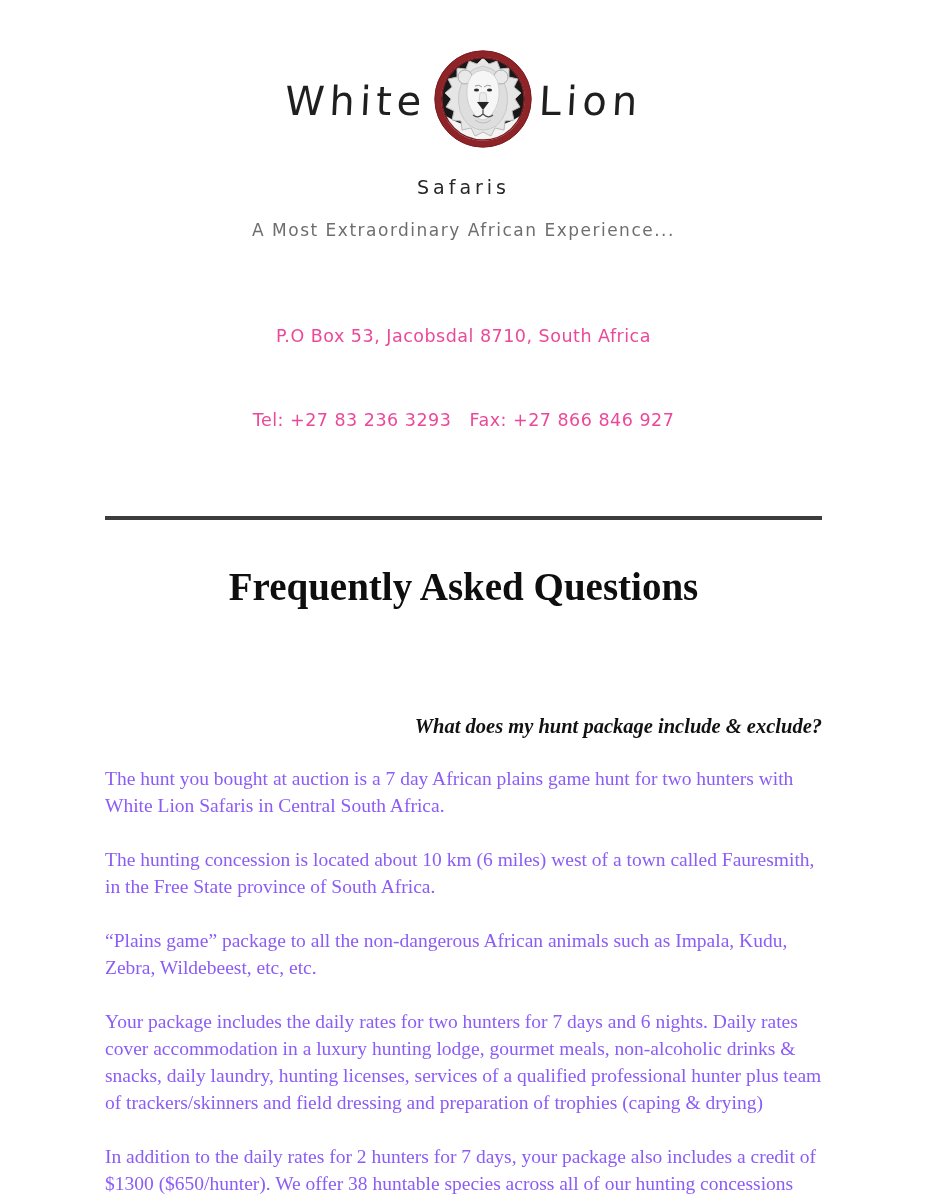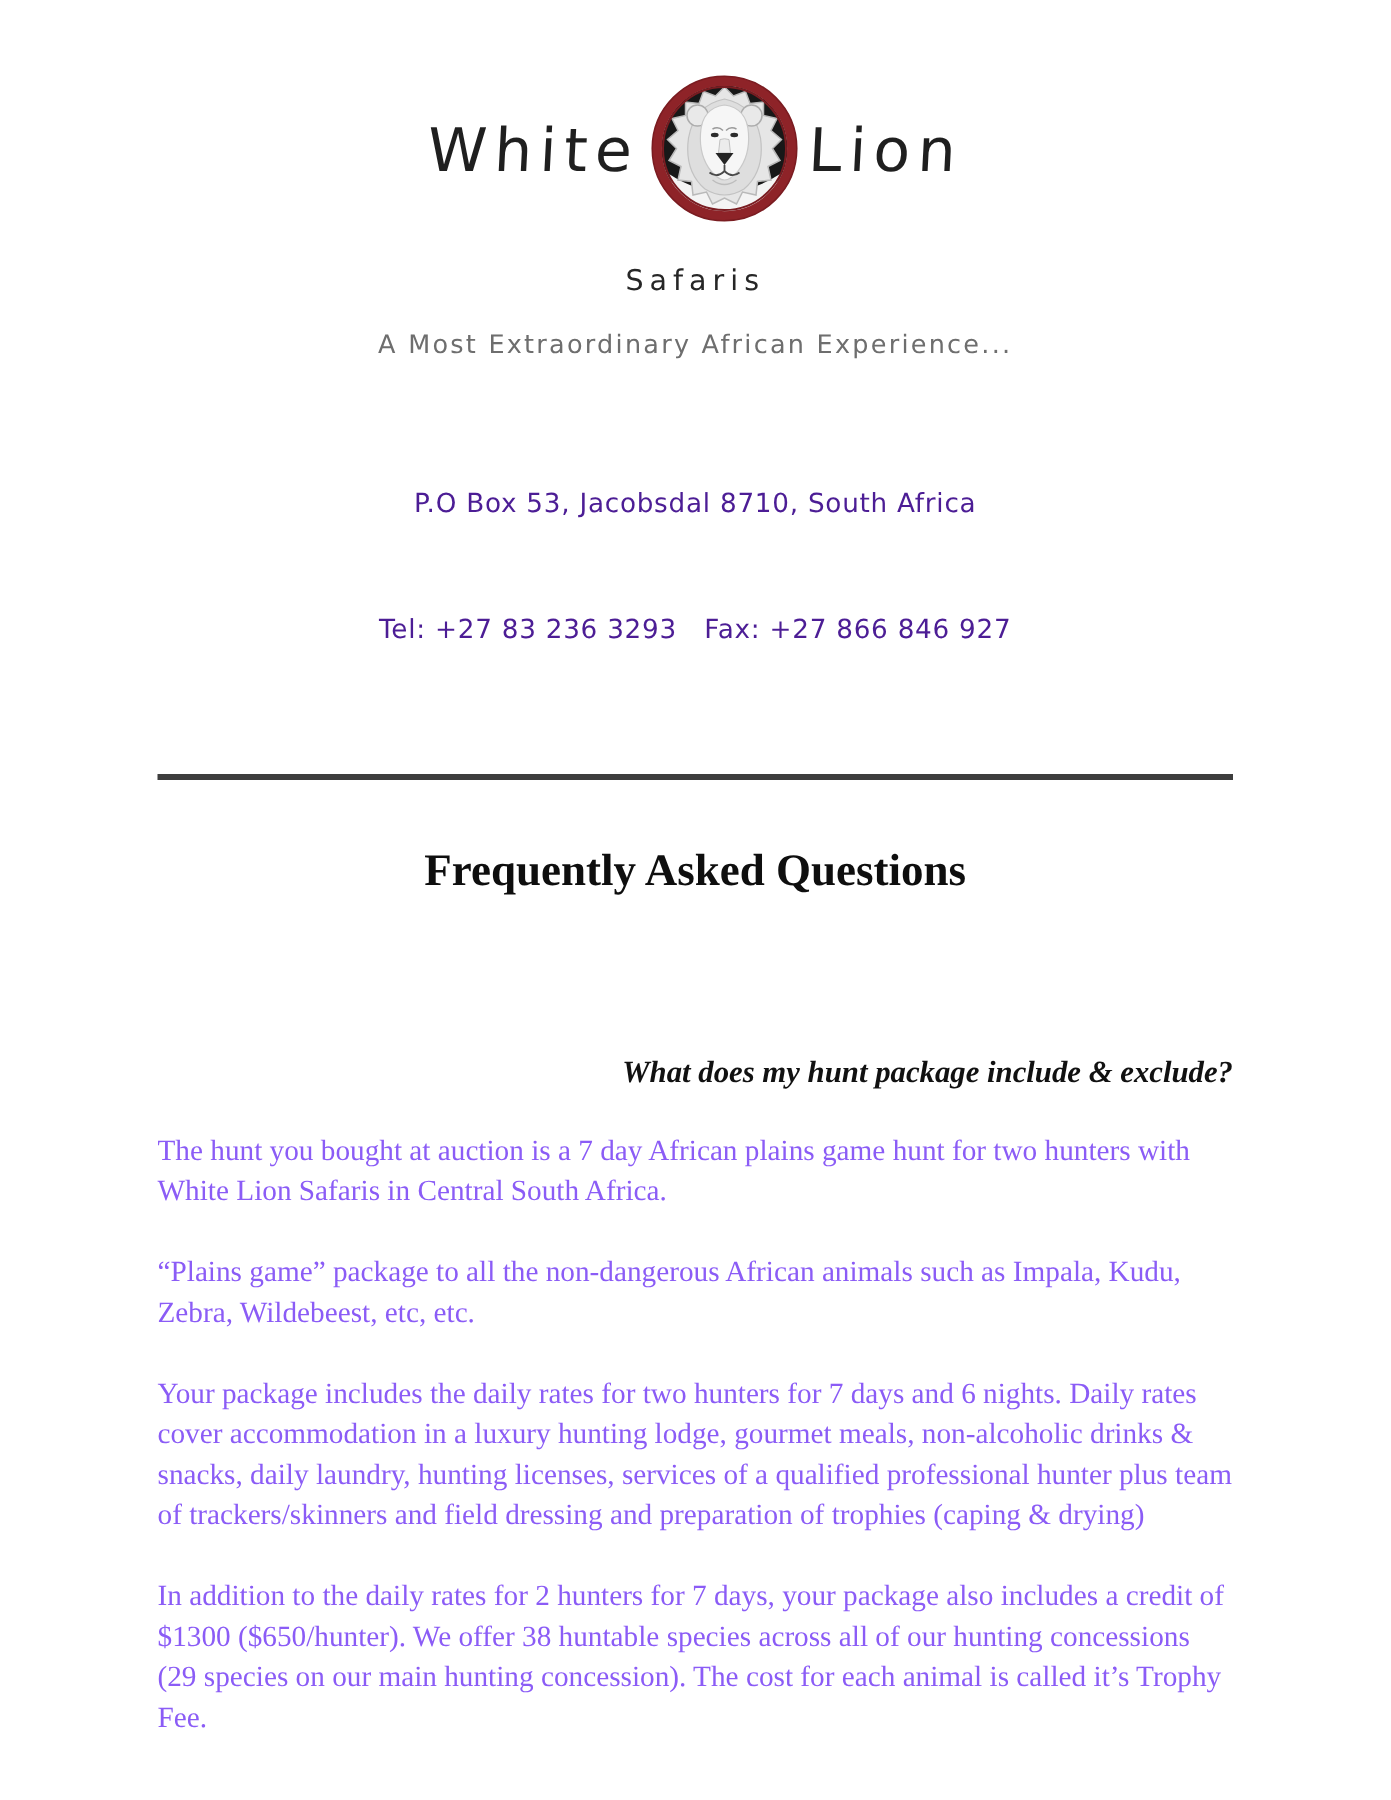--- a/index.html
+++ b/index.html
@@ -17,21 +17,21 @@
   .letterhead { text-align: center; padding-top: 44px; }
   .logo-row {
     display: flex;
     justify-content: center;
     align-items: center;
     gap: 5px;
     height: 114px;
   }
   .hand {
     font-family: cursive, "DejaVu Sans", sans-serif;
-    color: #4c1d95;
+    color: #ec4899;
   }
   .logo-word {
     font-size: 40px;
     color: #1f1f1f;
     letter-spacing: 5px;
     line-height: 1;
     transform: skewX(-3deg);
   }
   .lion-badge { width: 102px; height: 114px; flex: 0 0 auto; }
   .logo-subtitle {
@@ -60,21 +60,21 @@
   .divider {
     border: none;
     border-top: 4px solid #3d3d3d;
     margin: 26px 0 0 0;
   }
   .faq-title {
     margin: 44px 0 0 0;
     text-align: center;
     font-family: "Liberation Serif", serif;
     font-weight: bold;
-    font-size: 30px;
+    font-size: 39px;
     color: #0e0e0e;
   }
   .question {
     margin: 106px 0 0 0;
     font-family: "Liberation Serif", serif;
     font-weight: bold;
     font-style: italic;
     font-size: 20.5px;
     color: #111111;
     text-align: right;
@@ -145,19 +145,20 @@
   </div>
 
   <div class="content">
     <hr class="divider">
 
     <h1 class="faq-title">Frequently Asked Questions</h1>
 
     <h2 class="question">What does my hunt package include &amp; exclude?</h2>
 
     <p class="para">The hunt you bought at auction is a 7 day African plains game hunt for two hunters with White Lion Safaris in Central South Africa.</p>
+    <p class="para">The hunting concession is located about 10 km (6 miles) west of a town called Fauresmith, in the Free State province of South Africa.</p>
     <p class="para">“Plains game” package to all the non-dangerous African animals such as Impala, Kudu, Zebra, Wildebeest, etc, etc.</p>
     <p class="para">Your package includes the daily rates for two hunters for 7 days and 6 nights. Daily rates cover accommodation in a luxury hunting lodge, gourmet meals, non-alcoholic drinks &amp; snacks, daily laundry, hunting licenses, services of a qualified professional hunter plus team of trackers/skinners and field dressing and preparation of trophies (caping &amp; drying)</p>
     <p class="para">In addition to the daily rates for 2 hunters for 7 days, your package also includes a credit of $1300 ($650/hunter). We offer 38 huntable species across all of our hunting concessions (29 species on our main hunting concession). The cost for each animal is called it’s Trophy Fee.</p>
 
   </div>
 
 </div>
 
 </body></html>

